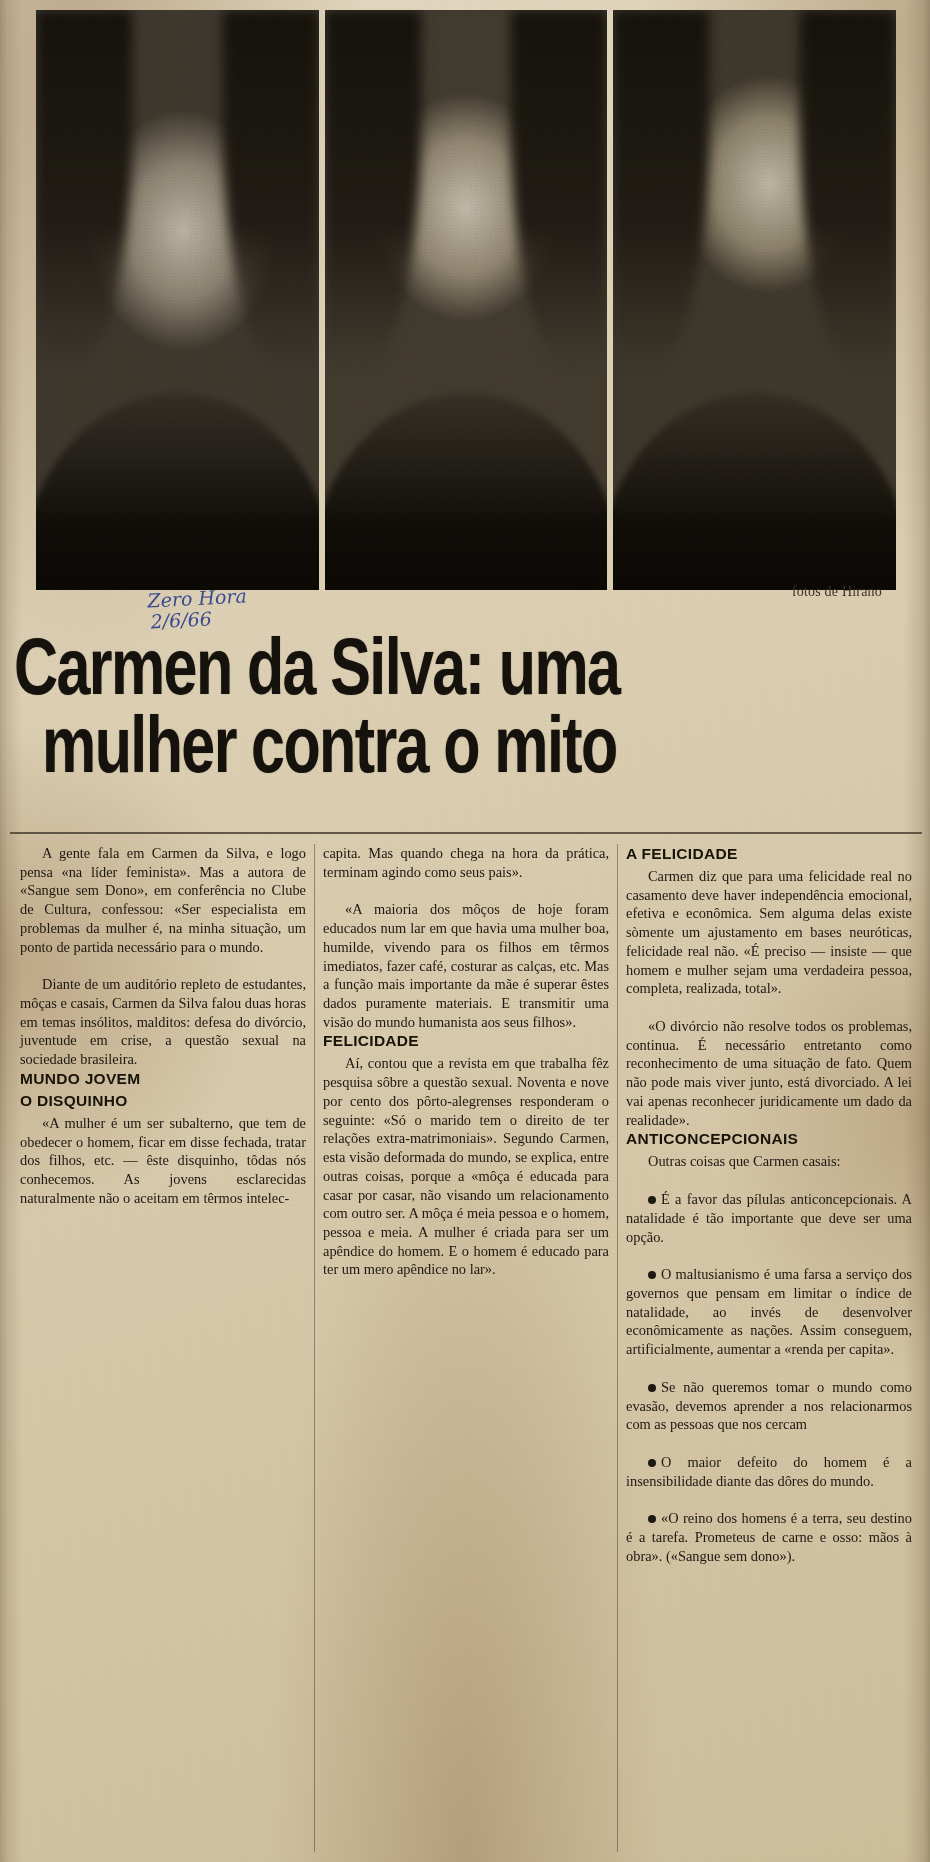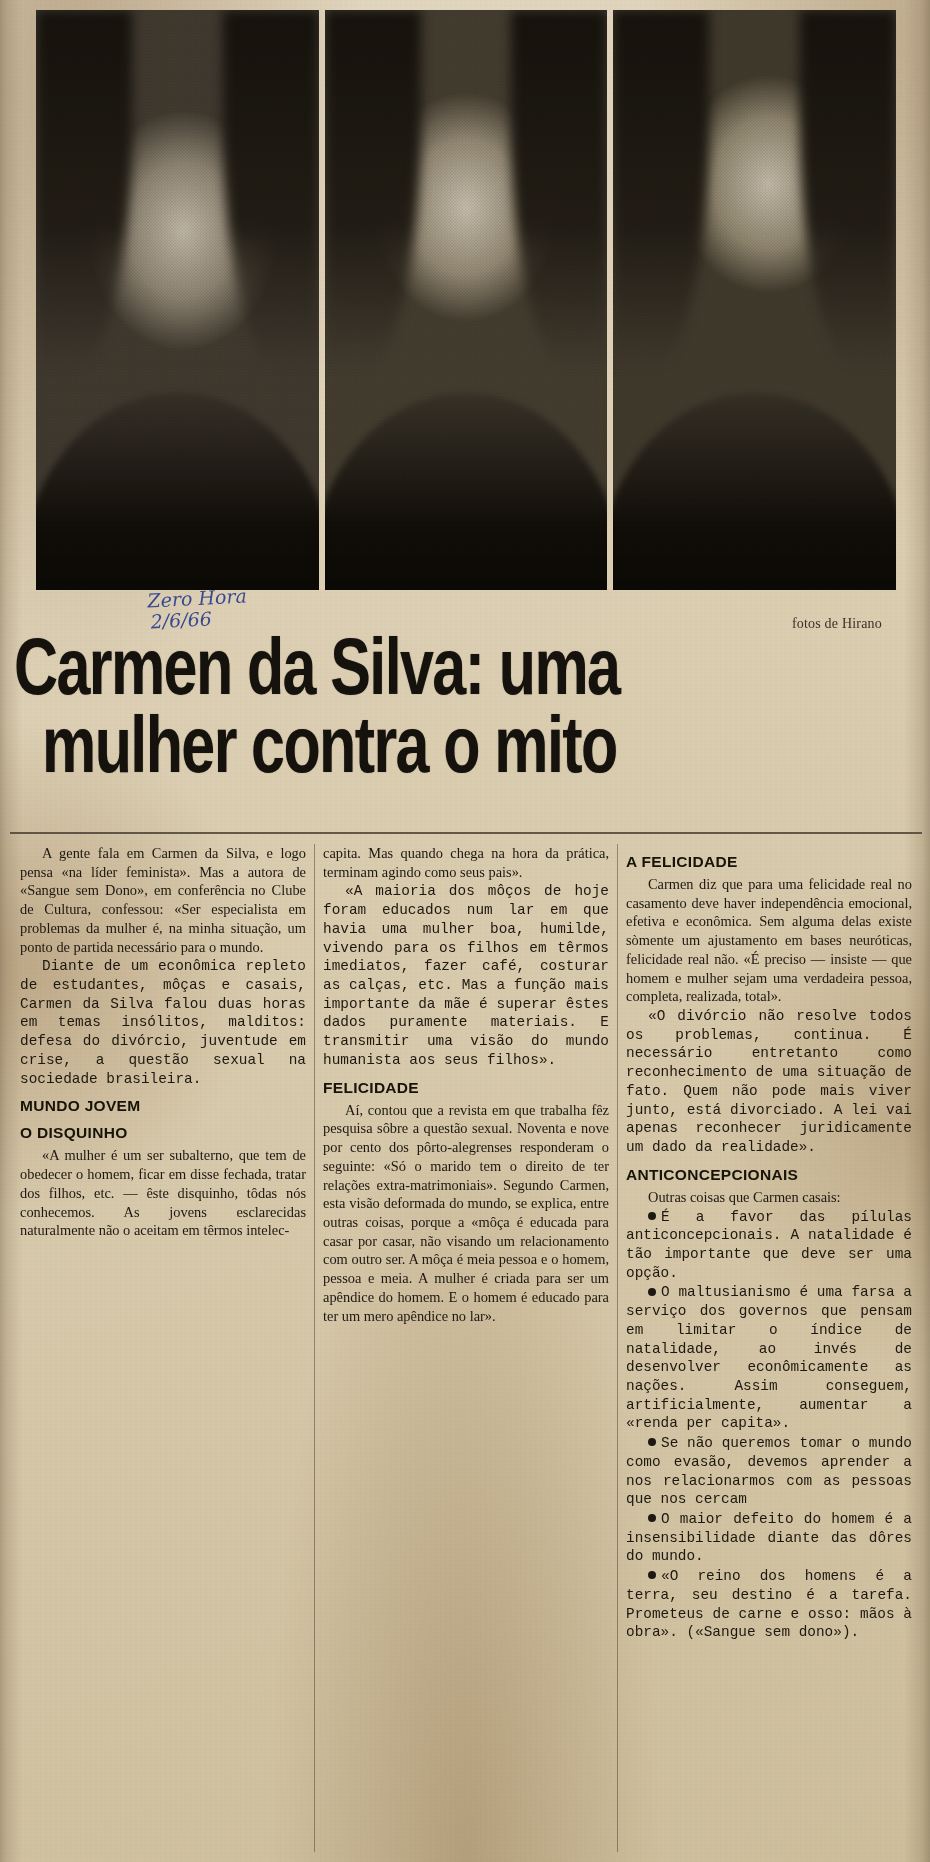--- a/index.html
+++ b/index.html
@@ -95,21 +95,21 @@
     height: 42%;
     background: linear-gradient(180deg, rgba(25,22,17,0.2) 0%, #191611 55%, #0f0d09 100%);
     border-top-left-radius: 50% 80%;
     border-top-right-radius: 50% 80%;
     filter: blur(3px);
   }
   
   .photo-credit {
     position: absolute;
     right: 48px;
-    top: 616px;
+    top: 584px;
     font-size: 14px;
     color: #3b3128;
     font-family: "Liberation Serif", serif;
     letter-spacing: 0.2px;
   }
   .handwriting {
     position: absolute;
     left: 148px;
     top: 588px;
     color: #2a3f8f;
@@ -168,27 +168,27 @@
   }
   .col p {
     font-size: 14.4px;
     line-height: 1.30;
     text-align: justify;
     text-indent: 22px;
     font-family: "Liberation Serif", serif;
     hyphens: auto;
   }
   .col p.noindent { text-indent: 0; }
-  .col p + p { margin-top: 1px; font-family: Liberation Mono, monospace; }
+  .col p + p { margin-top: 19px; }
   .col h2 {
     font-family: "Liberation Sans", sans-serif;
     font-weight: bold;
     font-size: 15.5px;
     letter-spacing: 0.3px;
-    margin: 9px 0 4px 0;
+    margin: 1px 0 4px 0;
     color: #171309;
   }
   .bullet-p {
     text-indent: 0;
     padding-left: 0;
   }
   .bullet-p .dot {
     display: inline-block;
     width: 8px;
     height: 8px;
@@ -252,21 +252,21 @@
   <div class="headline">
     <span>Carmen da Silva: uma</span>
     <span class="l2">mulher contra o mito</span>
   </div>
 
   <div class="rule rule-top"></div>
 
   <div class="columns">
     <div class="col" id="col-1">
         <p>A gente fala em Carmen da Silva, e logo pensa «na líder feminista». Mas a autora de «Sangue sem Dono», em conferência no Clube de Cultura, confessou: «Ser especialista em problemas da mulher é, na minha situação, um ponto de partida necessário para o mundo.</p>
-        <p>Diante de um econômica repleto de estudantes, môças e casais, Carmen da Silva falou duas horas em temas insólitos, malditos: defesa do divórcio, juventude em crise, a questão sexual na sociedade brasileira.</p>
+        <p>Diante de um auditório repleto de estudantes, môças e casais, Carmen da Silva falou duas horas em temas insólitos, malditos: defesa do divórcio, juventude em crise, a questão sexual na sociedade brasileira.</p>
         <h2>MUNDO JOVEM</h2>
         <h2>O DISQUINHO</h2>
         <p>«A mulher é um ser subalterno, que tem de obedecer o homem, ficar em disse fechada, tratar dos filhos, etc. — êste disquinho, tôdas nós conhecemos. As jovens esclarecidas naturalmente não o aceitam em têrmos intelec-</p>
       </div>
     <div class="col" id="col-2">
         <p class="noindent">capita. Mas quando chega na hora da prática, terminam agindo como seus pais».</p>
         <p>«A maioria dos môços de hoje foram educados num lar em que havia uma mulher boa, humilde, vivendo para os filhos em têrmos imediatos, fazer café, costurar as calças, etc. Mas a função mais importante da mãe é superar êstes dados puramente materiais. E transmitir uma visão do mundo humanista aos seus filhos».</p>
         <h2>FELICIDADE</h2>
         <p>Aí, contou que a revista em que trabalha fêz pesquisa sôbre a questão sexual. Noventa e nove por cento dos pôrto-alegrenses responderam o seguinte: «Só o marido tem o direito de ter relações extra-matrimoniais». Segundo Carmen, esta visão deformada do mundo, se explica, entre outras coisas, porque a «môça é educada para casar por casar, não visando um relacionamento com outro ser. A môça é meia pessoa e o homem, pessoa e meia. A mulher é criada para ser um apêndice do homem. E o homem é educado para ter um mero apêndice no lar».</p>
       </div>

